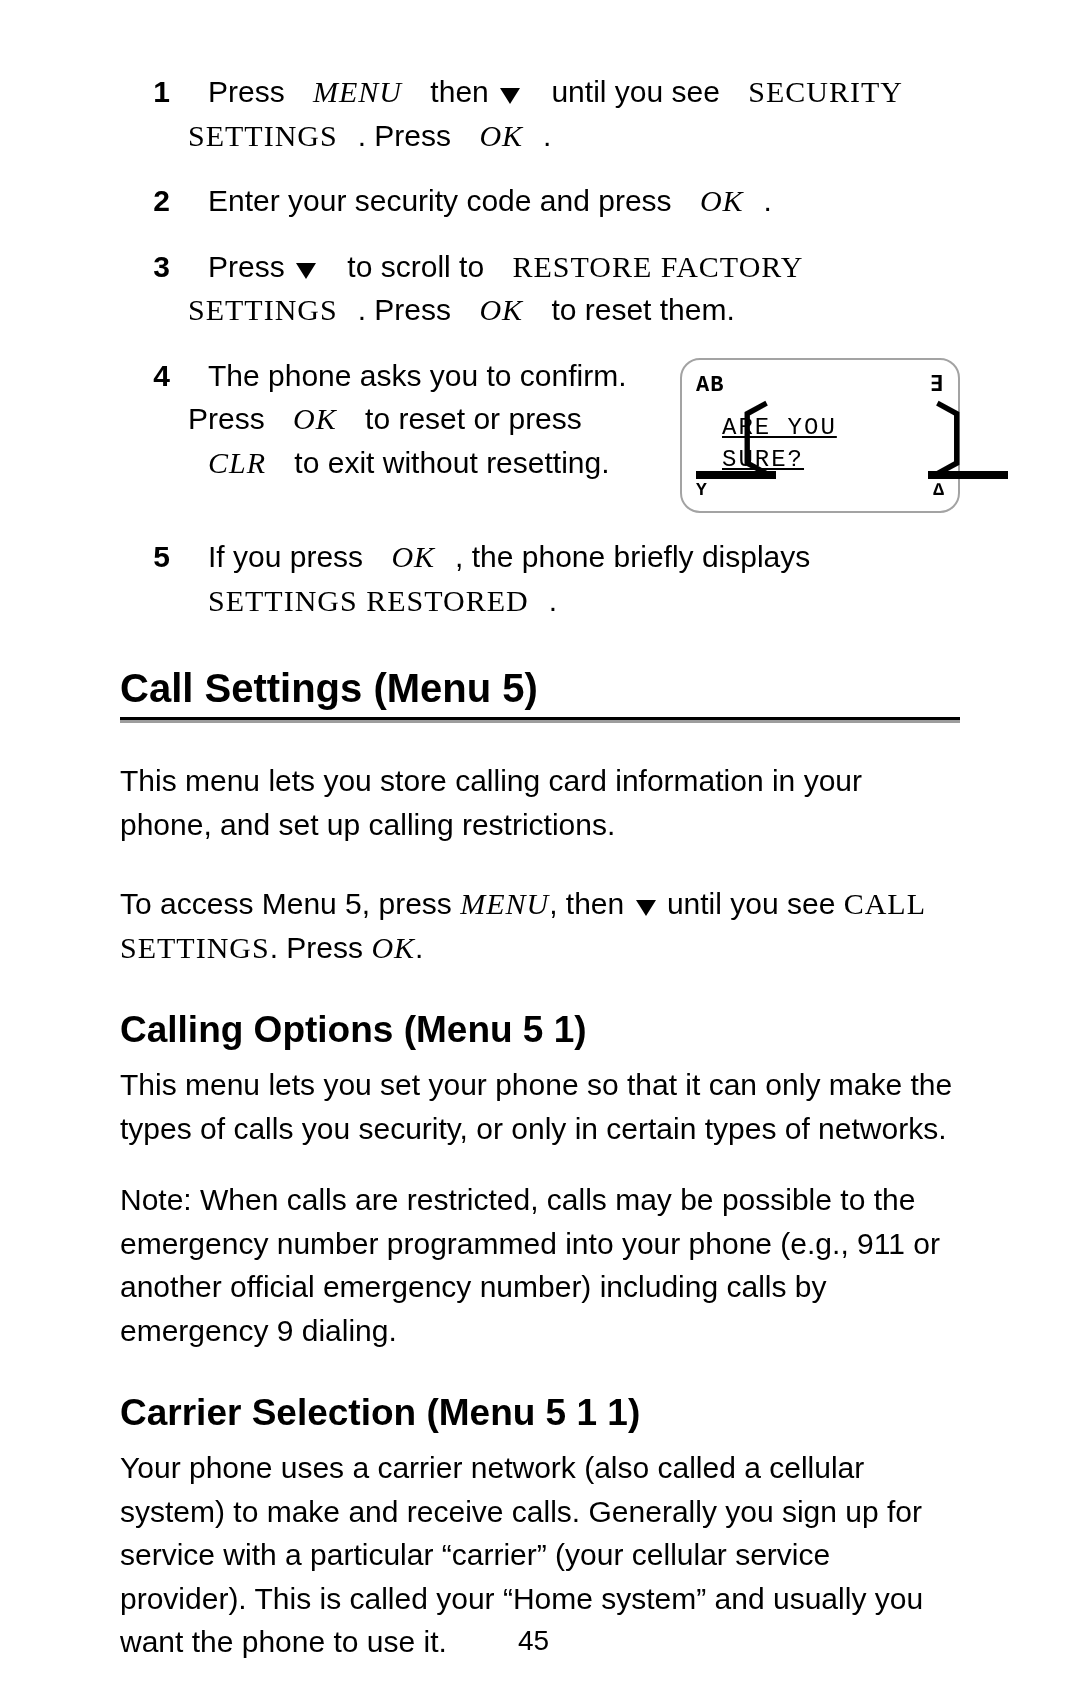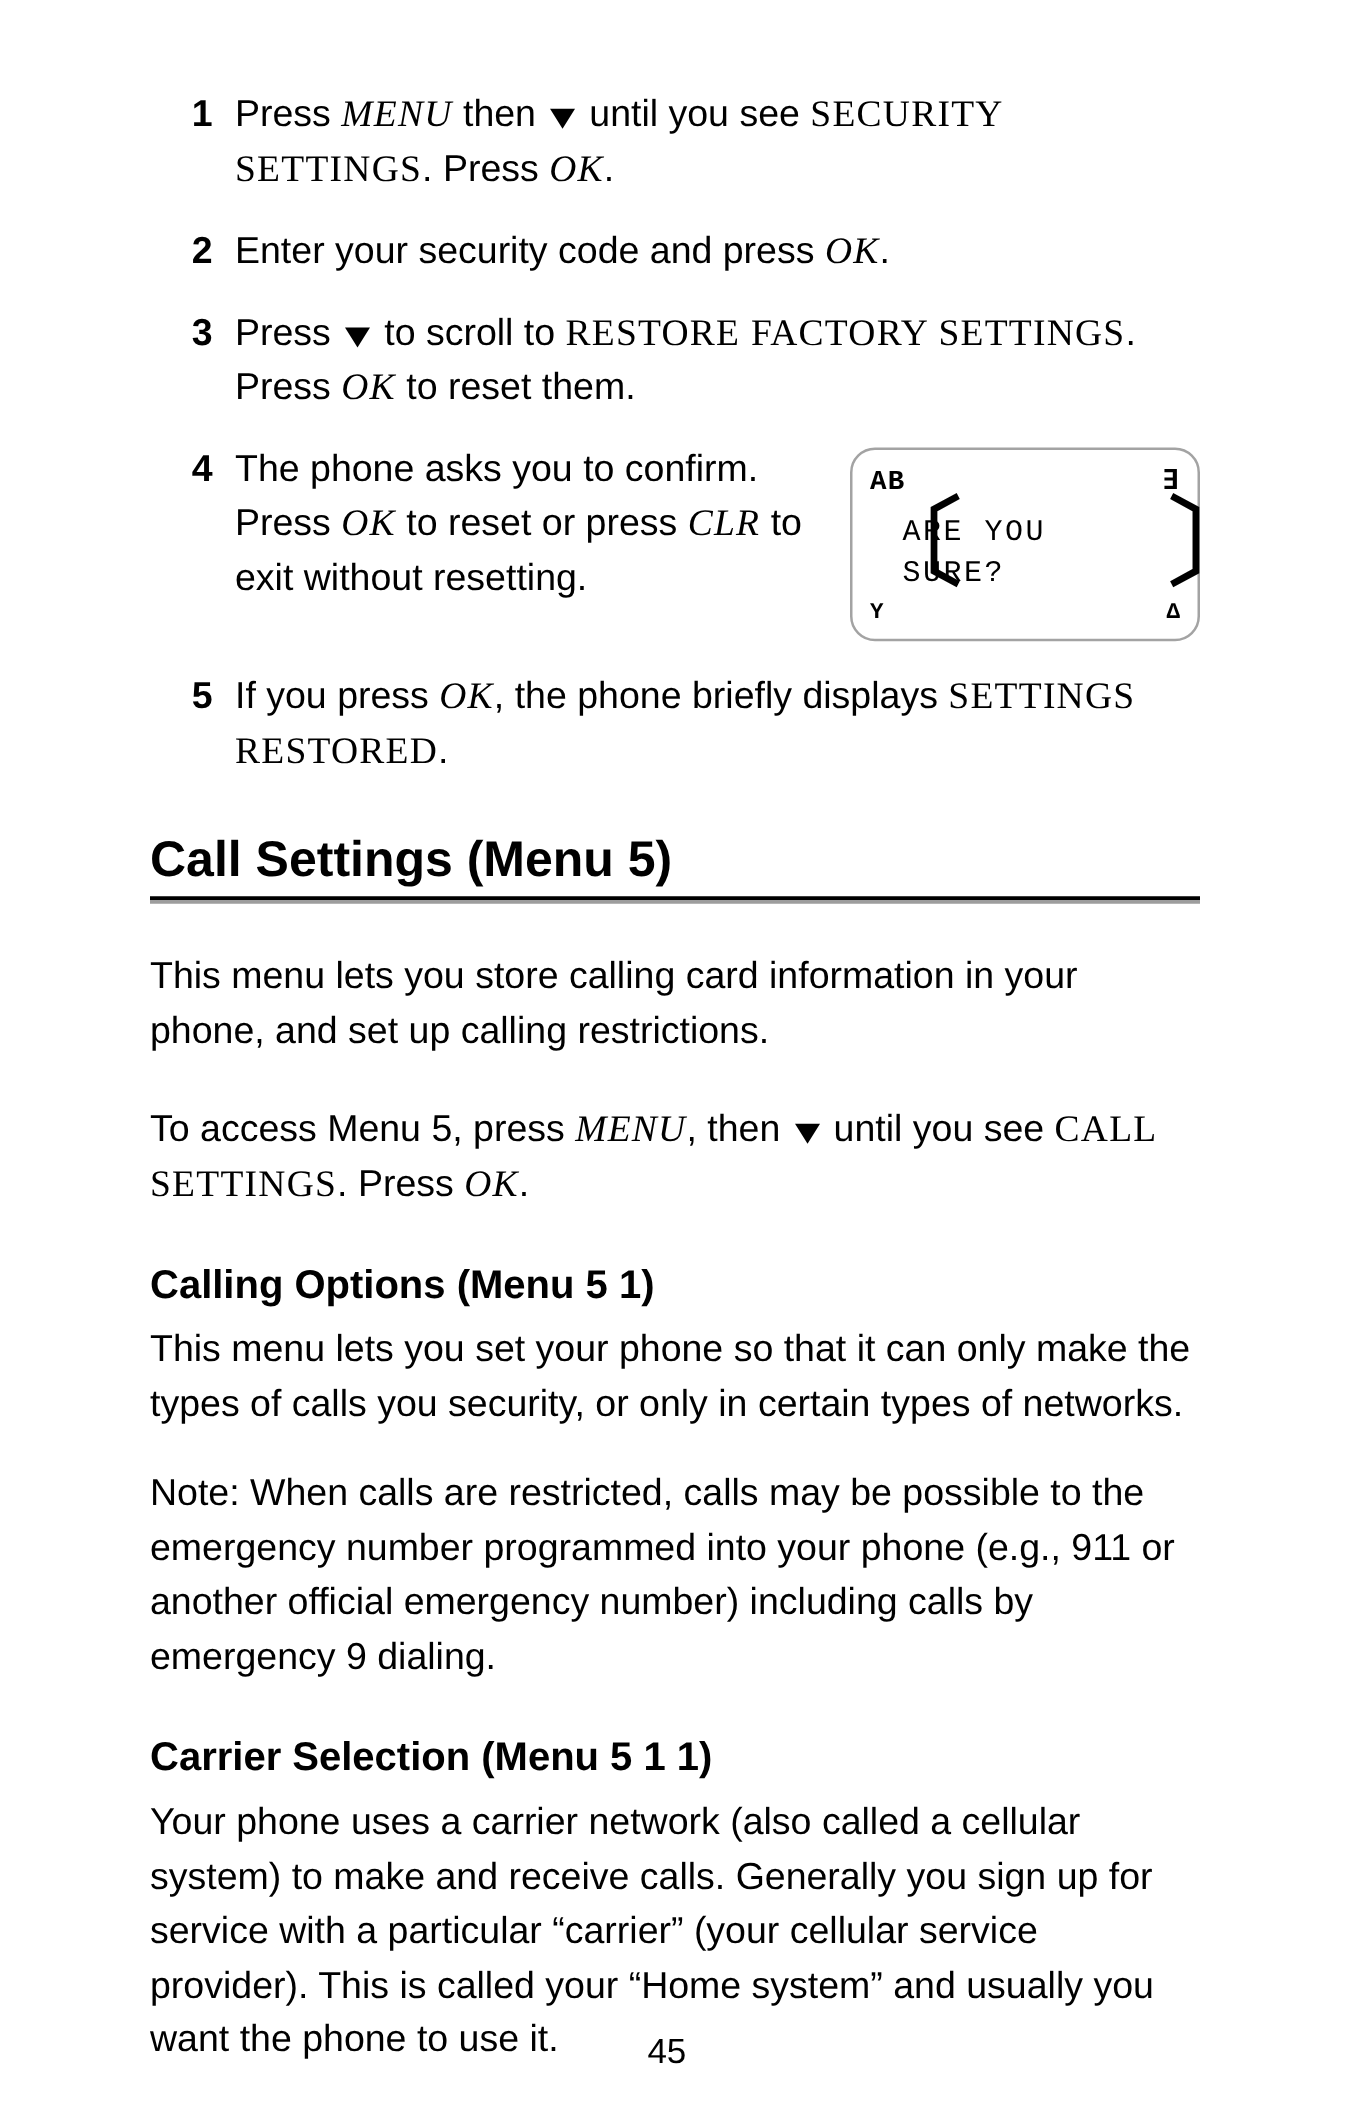--- a/index.html
+++ b/index.html
@@ -30,20 +30,21 @@
     flex-shrink: 0;
     font-weight: bold;
     text-align: right;
     padding-right: 18px;
   }
   .ol-body {
     flex: 1;
   }
   .ol-body .inline {
     display: inline;
+    margin-left: 20px;
   }
   .step-flex {
     display: flex;
     align-items: flex-start;
   }
   .step-text-col {
     flex: 1;
     padding-right: 34px;
   }
   .italic { font-style: italic; }
@@ -73,23 +74,24 @@
   .screen-top {
     display: flex;
     justify-content: space-between;
     font-family: "Courier New", monospace;
     font-weight: bold;
     font-size: 22px;
     letter-spacing: 1px;
   }
   .screen-mid {
     display: flex;
-    align-items: flex-start;
+    align-items: center;
     min-height: 74px;
     margin-top: 2px;
+    text-decoration: underline;
   }
   .bracket {
     font-family: "Times New Roman", serif;
     font-size: 80px;
     line-height: 0.8;
     font-weight: bold;
     width: 16px;
   }
   .bracket.right { text-align: right; }
   .screen-text {
@@ -122,21 +124,21 @@
     background:
       linear-gradient(#000,#000) top left / 100% 3px no-repeat,
       linear-gradient(#9d9d9d,#9d9d9d) bottom left / 100% 3px no-repeat;
   }
   .para {
     font-size: 30px;
     line-height: 1.45;
     margin: 36px 0 0 0;
   }
   .h2 {
-    font-size: 32px;
+    font-size: 37px;
     font-weight: 900;
     margin: 40px 0 12px 0;
   }
   .note {
     font-size: 30px;
     line-height: 1.45;
     margin-top: 28px;
   }
 
   .page-num {

